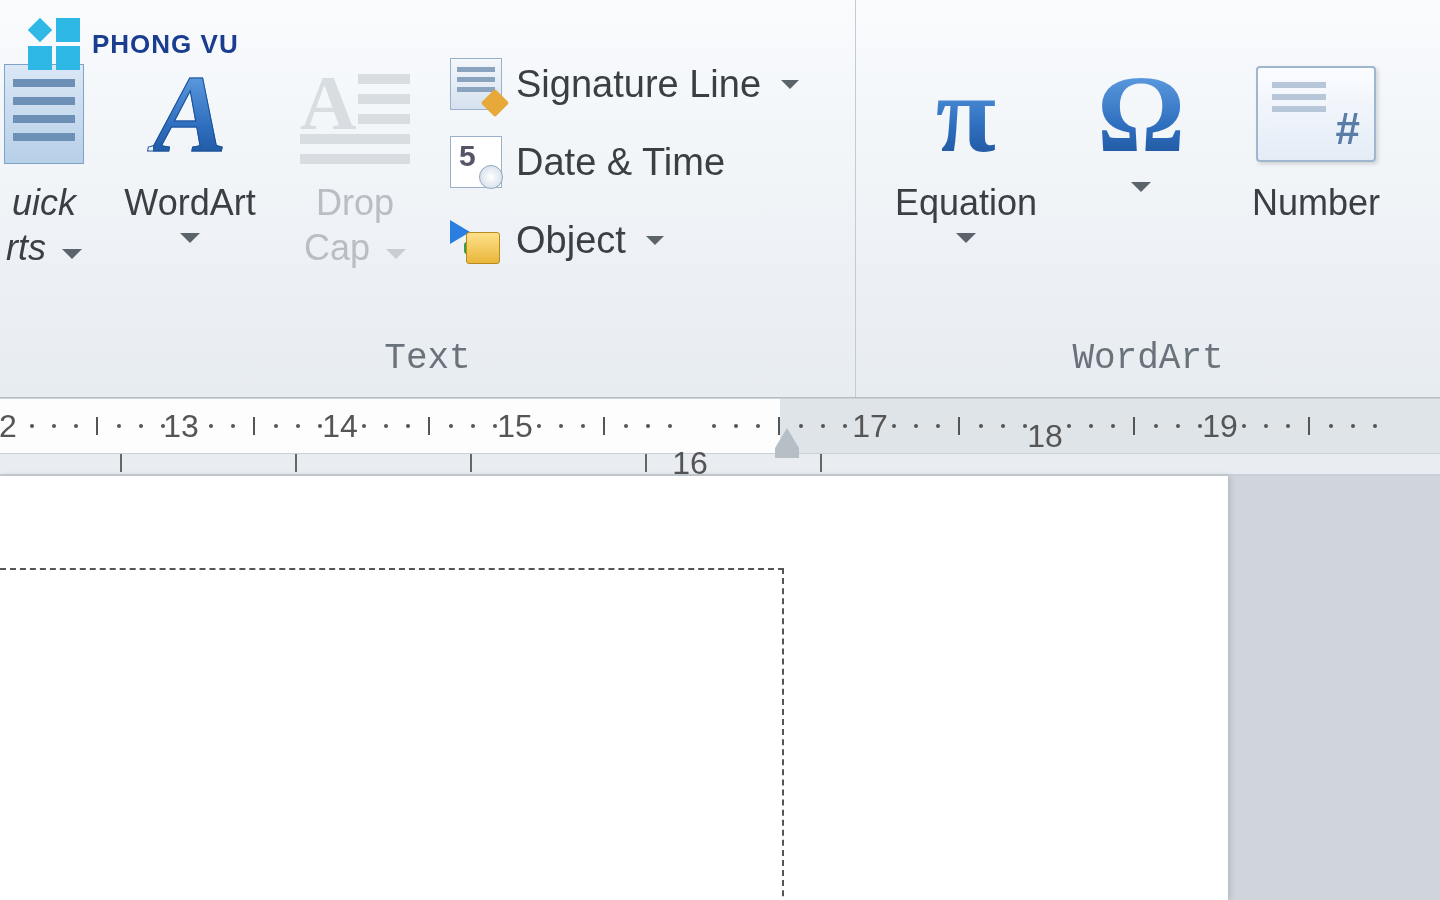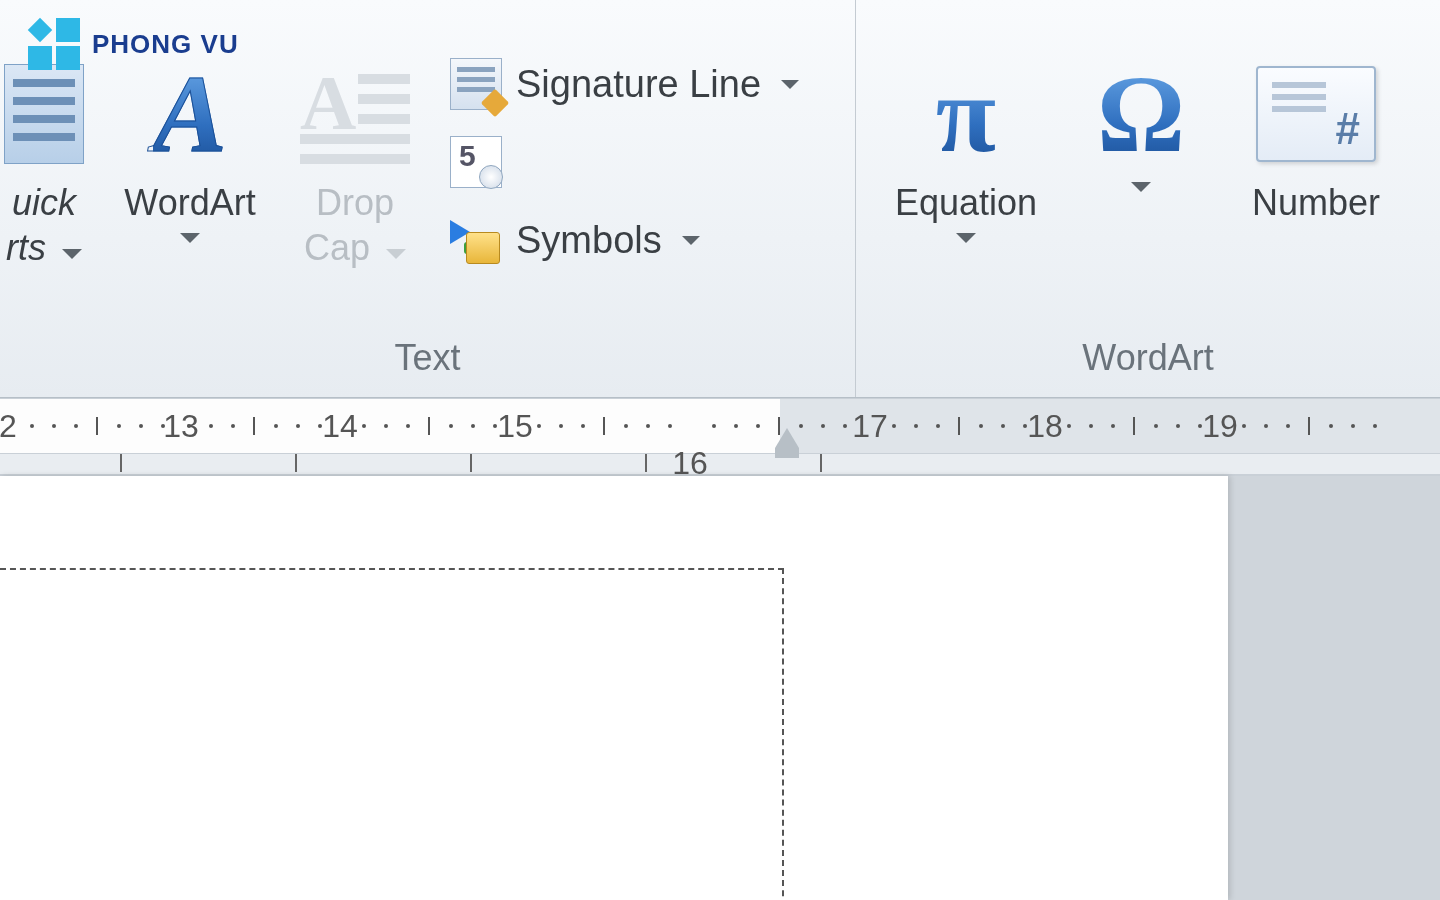--- a/index.html
+++ b/index.html
@@ -60,20 +60,21 @@
     flex: 1;
     display: flex;
     align-items: flex-start;
     padding-top: 48px;
   }
   .group-label {
     text-align: center;
     font-size: 36px;
     color: #6a737b;
     padding: 6px 0 18px 0;
+    font-family: Liberation Mono, monospace;
   }
 
   
   .bigbtn {
     display: flex;
     flex-direction: column;
     align-items: center;
     justify-content: flex-start;
     padding: 6px 12px 0 12px;
     cursor: default;
@@ -358,28 +359,29 @@
           <div class="mini-icon">
               <div class="mi-sig"></div>
             </div>
           <div class="lbl">Signature Line</div>
           <div class="caret"></div>
         </div>
         <div class="smallbtn">
           <div class="mini-icon">
               <div class="mi-date"></div>
             </div>
+          <div class="lbl">Date &amp; Time</div>
         </div>
         <div class="smallbtn">
           <div class="mini-icon">
               <div class="mi-obj">
                 <div class="cactus"></div>
               </div>
             </div>
-          <div class="lbl">Symbols</div>
+          <div class="lbl">Object</div>
           <div class="caret"></div>
         </div>
       </div>
 
     </div>
     <div class="group-label">Text</div>
   </div>
 
   <div class="group symbols">
     <div class="group-body" style="padding-left:20px;">
@@ -418,21 +420,21 @@
   <div class="ruler inactive">
     <div class="ticks" id="ticks-inactive"></div>
   </div>
   <div class="margin-marker"></div>
 <div class="rnum" style="left: 8px;">2</div>
     <div class="rnum" style="left: 165px; margin-left: 16px;">13</div>
     <div class="rnum" style="left: 340px;">14</div>
     <div class="rnum" style="left: 515px;">15</div>
     <div class="rnum" style="left: 690px; margin-top: 37px;">16</div>
     <div class="rnum" style="left: 870px;">17</div>
-    <div class="rnum" style="left: 1045px;">18</div>
+    <div class="rnum" style="left: 1045px; margin-top: 10px;">18</div>
     <div class="rnum" style="left: 1220px;">19</div>
     <div class="tick dot" style="left: 29.875px;"></div>
     <div class="tick dot" style="left: 51.75px;"></div>
     <div class="tick dot" style="left: 73.625px;"></div>
     <div class="tick mid" style="left: 95.5px;"></div>
     <div class="tick dot" style="left: 117.375px;"></div>
     <div class="tick dot" style="left: 139.25px;"></div>
     <div class="tick dot" style="left: 161.125px;"></div>
     <div class="tick dot" style="left: 186.875px;"></div>
     <div class="tick dot" style="left: 208.75px;"></div>

